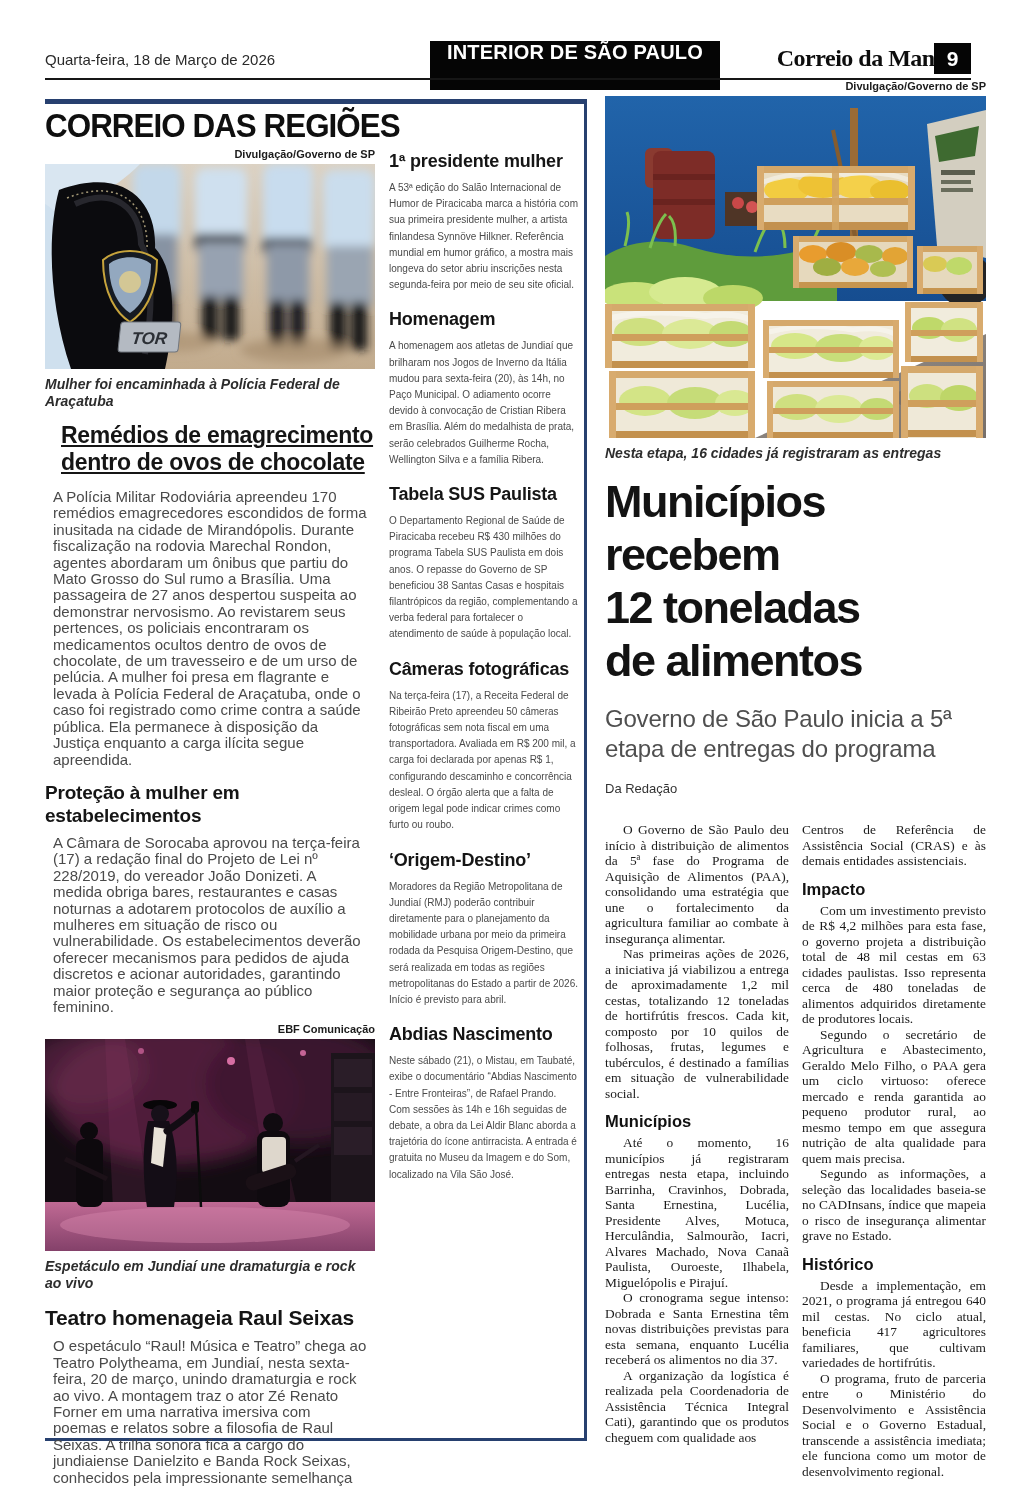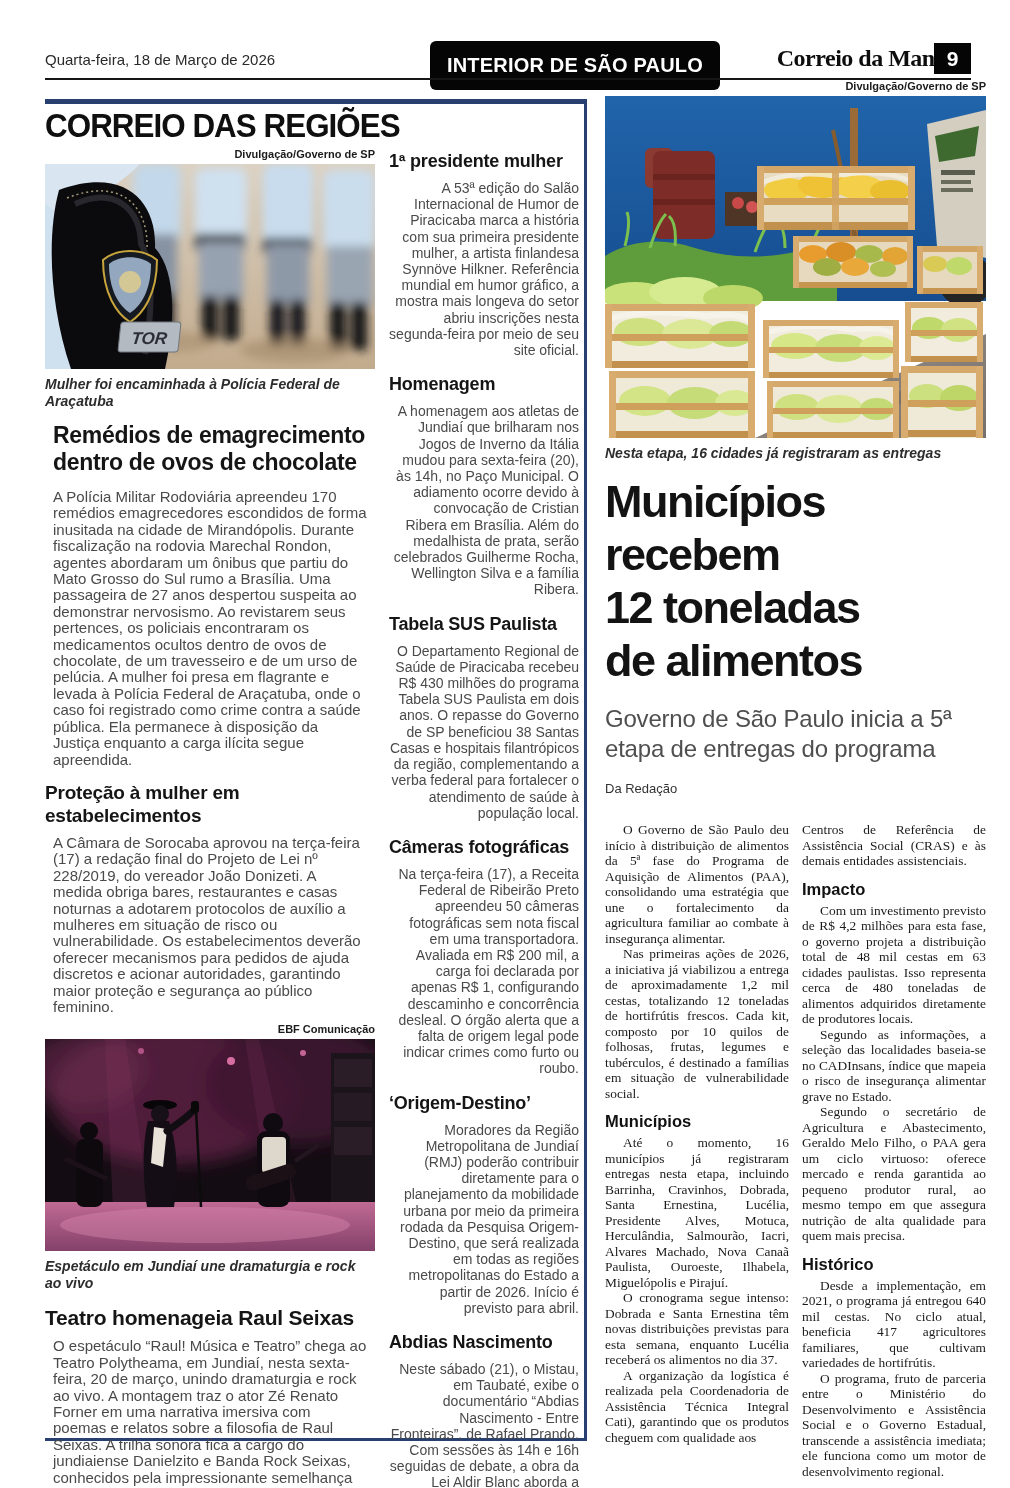--- a/index.html
+++ b/index.html
@@ -9,22 +9,22 @@
   html,body{margin:0;padding:0;background:#e8e8e8;}
   .page{
     position:relative;width:1010px;height:1488px;margin:0 auto;
     background:#ffffff;overflow:hidden;
     font-family:"Liberation Sans",sans-serif;color:#222;padding-left:32px;
   }
   
   .date{position:absolute;left:45px;top:51px;font-size:15px;color:#2a2a2a;}
   .section-box{
     position:absolute;left:430px;top:41px;width:290px;height:49px;
-    background:var(--banner-bg);color:#fff;display:flex;align-items:center;justify-content:center;
-    font-weight:bold;font-size:20px;letter-spacing:.2px;border-radius:6px;
+    background:var(--banner-bg);color:#fff;display:flex;align-items:flex-start;justify-content:center;
+    font-weight:bold;font-size:20px;letter-spacing:.2px;
   }
   .brand{
     position:absolute;right:83px;top:45px;
     font-family:"Liberation Serif",serif;font-weight:bold;font-size:24px;color:#0d0d0d;
     letter-spacing:-.5px;white-space:nowrap;
   }
   .pagenum{
     position:absolute;left:934px;top:43px;width:37px;height:31px;
     background:var(--banner-bg);color:#fff;display:flex;align-items:center;justify-content:center;
     font-weight:bold;font-size:21px;
@@ -38,27 +38,27 @@
   }
   .vrule{position:absolute;left:584px;top:99px;width:3px;height:1342px;background:var(--navy-rule);}
   .bottom-rule{position:absolute;left:45px;top:1438px;width:542px;height:3px;background:var(--navy-rule);}
   
   .leftcol{position:absolute;left:45px;top:148px;width:330px;}
   .midcol{position:absolute;left:389px;top:150px;width:190px;}
   .rightcol{position:absolute;left:605px;top:80px;width:381px;}
   .credit{font-weight:bold;font-size:11px;color:#1b1b1b;text-align:right;line-height:13px;}
   .caption{font-style:italic;font-weight:700;font-size:14px;color:#2d2d2d;margin:7px 0 0 0;line-height:17px;}
   .photo{display:block;margin-top:3px;}
-  .h-xl{font-size:23px;line-height:27px;font-weight:800;color:#151515;margin:12px 0 13px 8px;letter-spacing:-.3px;}
+  .h-xl{font-size:23px;line-height:27px;font-weight:800;color:#151515;margin:12px 0 13px 16px;letter-spacing:-.3px;text-decoration:underline;}
   .h-md{font-size:19px;line-height:23px;font-weight:800;color:#151515;margin:13px 0 6px 0;letter-spacing:-.2px;}
   .h-lg{font-size:21px;line-height:25px;font-weight:800;color:#151515;margin:13px 0 7px 0;letter-spacing:-.2px;}
   .body-sans{font-size:15px;line-height:16.4px;color:#4a4a4a;margin:8px;}
   .midcol .h-mid{font-size:18px;line-height:22px;font-weight:800;color:#151515;margin:15px 0 8px 0;letter-spacing:-.2px;}
   .midcol .h-mid:first-child{margin-top:0;}
-  .midcol p{font-size:14px;line-height:16.2px;color:#4a4a4a;margin:0;text-align:right;}
+  .midcol p{font-size:10px;line-height:16.2px;color:#4a4a4a;margin:0;}
   
   .main-headline{margin-top:13px;}
   .main-headline div{
     font-size:45px;line-height:53px;font-weight:800;color:#131313;letter-spacing:-1.5px;
   }
   .main-subhead{
     margin-top:17px;font-size:24px;line-height:30px;font-weight:300;color:#4f4f4f;letter-spacing:-.2px;
   }
   .byline{margin-top:17px;font-size:13px;color:#333;}
   .cols{display:flex;gap:13px;margin-top:26px;}
@@ -394,22 +394,22 @@
         <p>Nas primeiras ações de 2026, a iniciativa já viabilizou a entrega de aproximadamente 1,2 mil cestas, totalizando 12 toneladas de hortifrútis frescos. Cada kit, composto por 10 quilos de folhosas, frutas, legumes e tubérculos, é destinado a famílias em situação de vulnerabilidade social.</p>
         <div class="col-subhead">Municípios</div>
         <p>Até o momento, 16 municípios já registraram entregas nesta etapa, incluindo Barrinha, Cravinhos, Dobrada, Santa Ernestina, Lucélia, Presidente Alves, Motuca, Herculândia, Salmourão, Iacri, Alvares Machado, Nova Canaã Paulista, Ouroeste, Ilhabela, Miguelópolis e Pirajuí.</p>
         <p>O cronograma segue intenso: Dobrada e Santa Ernestina têm novas distribuições previstas para esta semana, enquanto Lucélia receberá os alimentos no dia 37.</p>
         <p>A organização da logística é realizada pela Coordenadoria de Assistência Técnica Integral Cati), garantindo que os produtos cheguem com qualidade aos</p>
       </div>
       <div class="col">
         <p class="noindent">Centros de Referência de Assistência Social (CRAS) e às demais entidades assistenciais.</p>
         <div class="col-subhead">Impacto</div>
         <p>Com um investimento previsto de R$ 4,2 milhões para esta fase, o governo projeta a distribuição total de 48 mil cestas em 63 cidades paulistas. Isso representa cerca de 480 toneladas de alimentos adquiridos diretamente de produtores locais.</p>
+        <p>Segundo o secretário de Agricultura e Abastecimento, Geraldo Melo Filho, o PAA gera um ciclo virtuoso: oferece mercado e renda garantida ao pequeno produtor rural, ao mesmo tempo em que assegura nutrição de alta qualidade para quem mais precisa.</p>
         <p>Segundo as informações, a seleção das localidades baseia-se no CADInsans, índice que mapeia o risco de insegurança alimentar grave no Estado.</p>
-        <p>Segundo o secretário de Agricultura e Abastecimento, Geraldo Melo Filho, o PAA gera um ciclo virtuoso: oferece mercado e renda garantida ao pequeno produtor rural, ao mesmo tempo em que assegura nutrição de alta qualidade para quem mais precisa.</p>
         <div class="col-subhead">Histórico</div>
         <p>Desde a implementação, em 2021, o programa já entregou 640 mil cestas. No ciclo atual, beneficia 417 agricultores familiares, que cultivam variedades de hortifrútis.</p>
         <p>O programa, fruto de parceria entre o Ministério do Desenvolvimento e Assistência Social e o Governo Estadual, transcende a assistência imediata; ele funciona como um motor de desenvolvimento regional.</p>
       </div>
     </div>
   </div>
 
 </div>
 
 </body></html>

